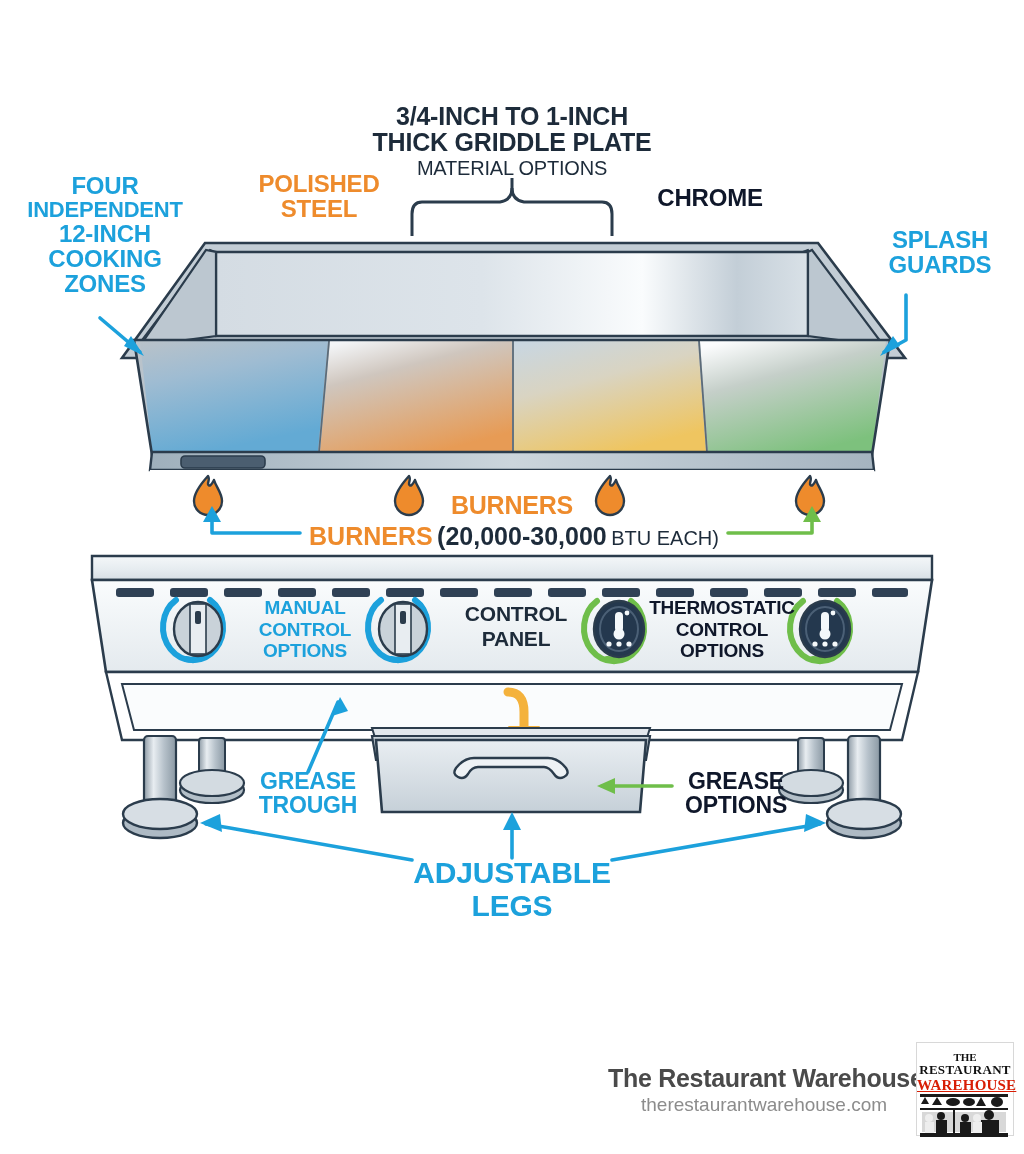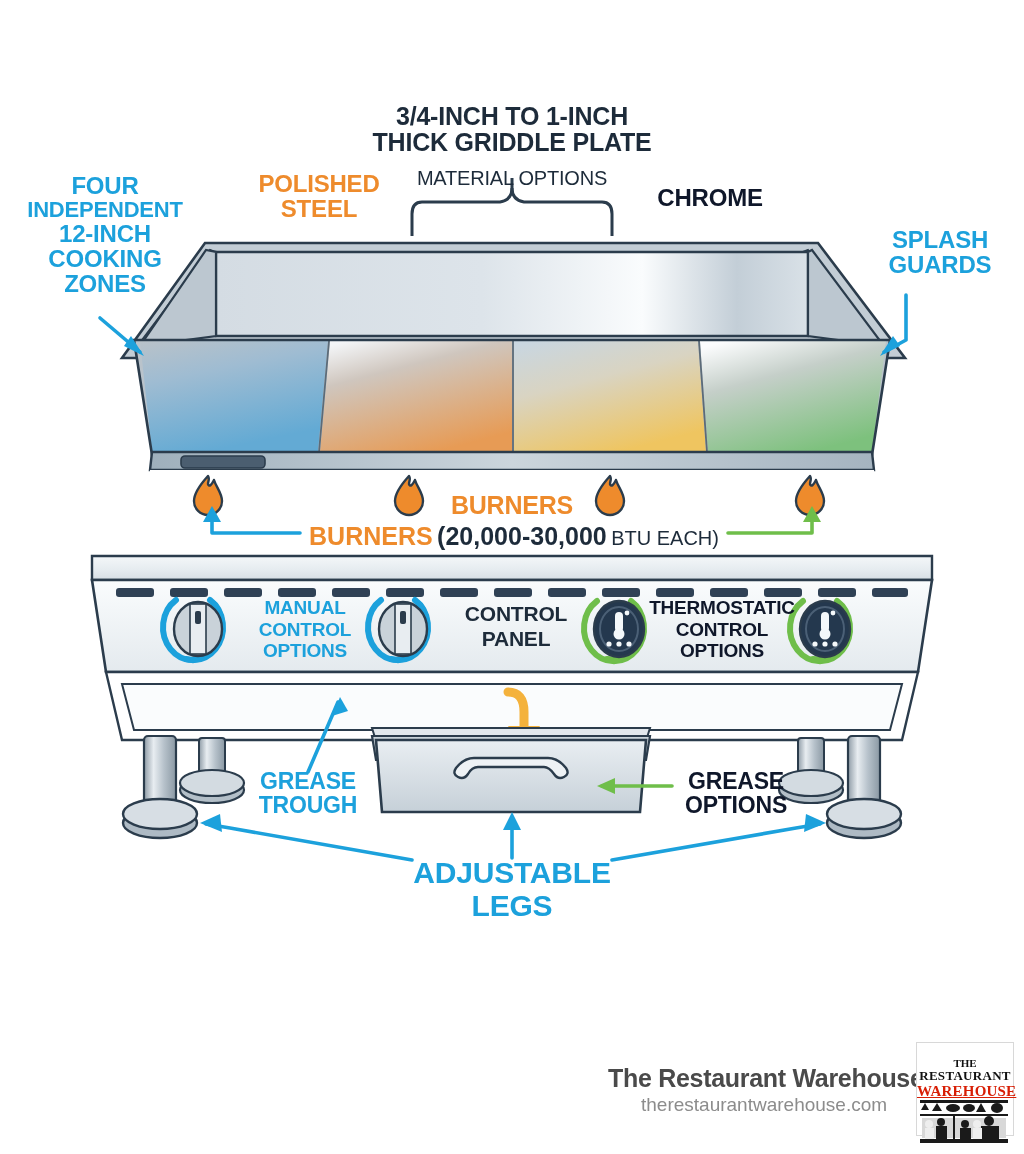--- a/index.html
+++ b/index.html
@@ -301,21 +301,21 @@
 
     <g fill="none" stroke="#2B3C4C" stroke-width="3">
       <path d="M512,178 L512,188 Q512,200 500,202 L422,202 Q412,202 412,214 L412,236"></path>
       <path d="M512,188 Q512,200 524,202 L602,202 Q612,202 612,214 L612,236"></path>
     </g>
   </svg>
 
   <div class="lbl dark" style="left:312px;top:103px;width:400px;font-size:25px;">
     <div>3/4-INCH TO 1-INCH</div>
     <div>THICK GRIDDLE PLATE</div>
-    <div class="sub" style="font-size:20px;margin-top:13px;">MATERIAL OPTIONS</div>
+    <div class="sub" style="font-size:20px;margin-top:3px;">MATERIAL OPTIONS</div>
   </div>
 
   <div class="lbl orange" style="left:226px;top:172px;width:186px;font-size:24px;">
     <div>POLISHED</div>
     <div>STEEL</div>
   </div>
 
   <div class="lbl green" style="left:610px;top:186px;width:200px;font-size:24px;">CHROME</div>
 
   <div class="lbl blue" style="left:12px;top:174px;width:186px;font-size:24px;">
@@ -368,21 +368,21 @@
 
   <div class="lbl blue" style="left:362px;top:856px;width:300px;font-size:30px;line-height:1.1;">
     <div>ADJUSTABLE</div>
     <div>LEGS</div>
   </div>
 
   <div class="footer-name" style="left:608px;top:1064px;">The Restaurant Warehouse</div>
   <div class="footer-url" style="left:641px;top:1094px;">therestaurantwarehouse.com</div>
 
   <div class="logo" style="left:916px;top:1042px;width:96px;height:92px;">
-    <div class="logo-the" style="margin-top:14px;">THE</div>
+    <div class="logo-the" style="margin-top:8px;">THE</div>
     <div class="logo-rest">RESTAURANT</div>
     <div class="logo-ware" style="text-decoration:underline;">WAREHOUSE</div>
     <svg width="94" height="44" viewBox="0 0 94 44" style="margin-top:1px;">
       <rect x="3" y="0" width="88" height="3" fill="#1a1a1a"></rect>
       <g fill="#1a1a1a">
         <path d="M8,3 l4,7 l-8,0 z"></path>
         <path d="M20,3 l5,8 l-10,0 z"></path>
         <ellipse cx="36" cy="8" rx="7" ry="4"></ellipse>
         <ellipse cx="52" cy="8" rx="6" ry="4"></ellipse>
         <path d="M64,3 l5,9 l-10,0 z"></path>

